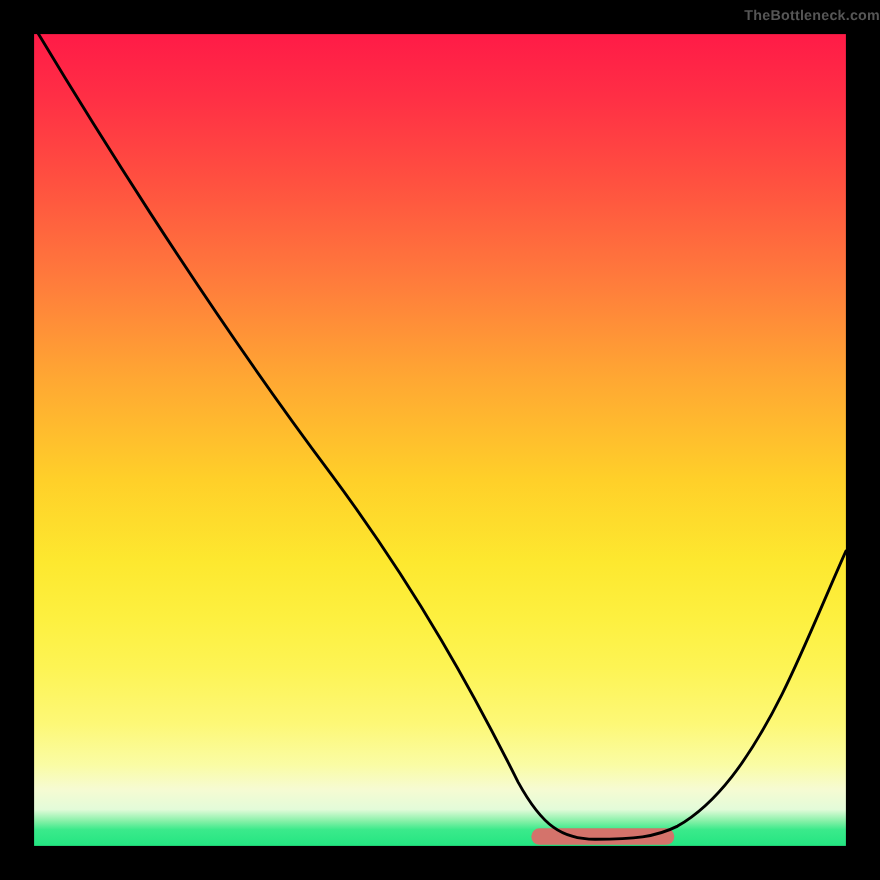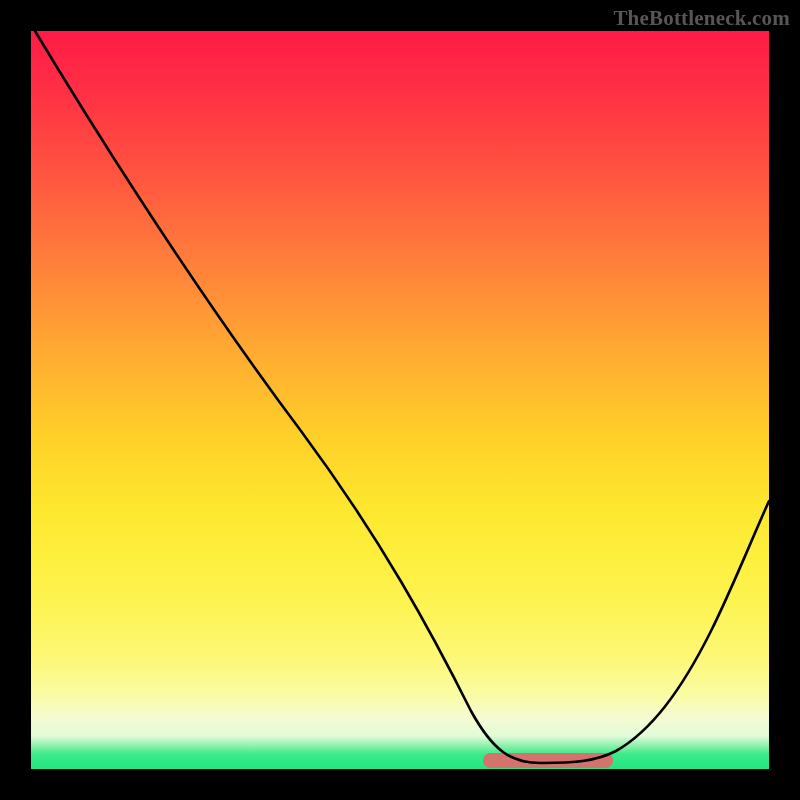--- a/index.html
+++ b/index.html
@@ -37,23 +37,23 @@
       #f6fbd2 93%,
       #e3fbd9 95.5%,
       #82f0a6 97%,
       #3bea8b 98%,
       #23e581 100%
     );
   }
   .watermark {
     position: absolute;
     top: 6px;
-    right: 10px;
-    font-family: Liberation Serif, serif;
-    font-size: 21px;
+    right: 0;
+    font-family: Liberation Sans, sans-serif;
+    font-size: 13px;
     font-weight: 600;
     color: #565656;
     letter-spacing: 0.2px;
     user-select: none;
   }
   svg.curve {
     position: absolute;
     left: 0;
     top: 0;
     width: 738px;

